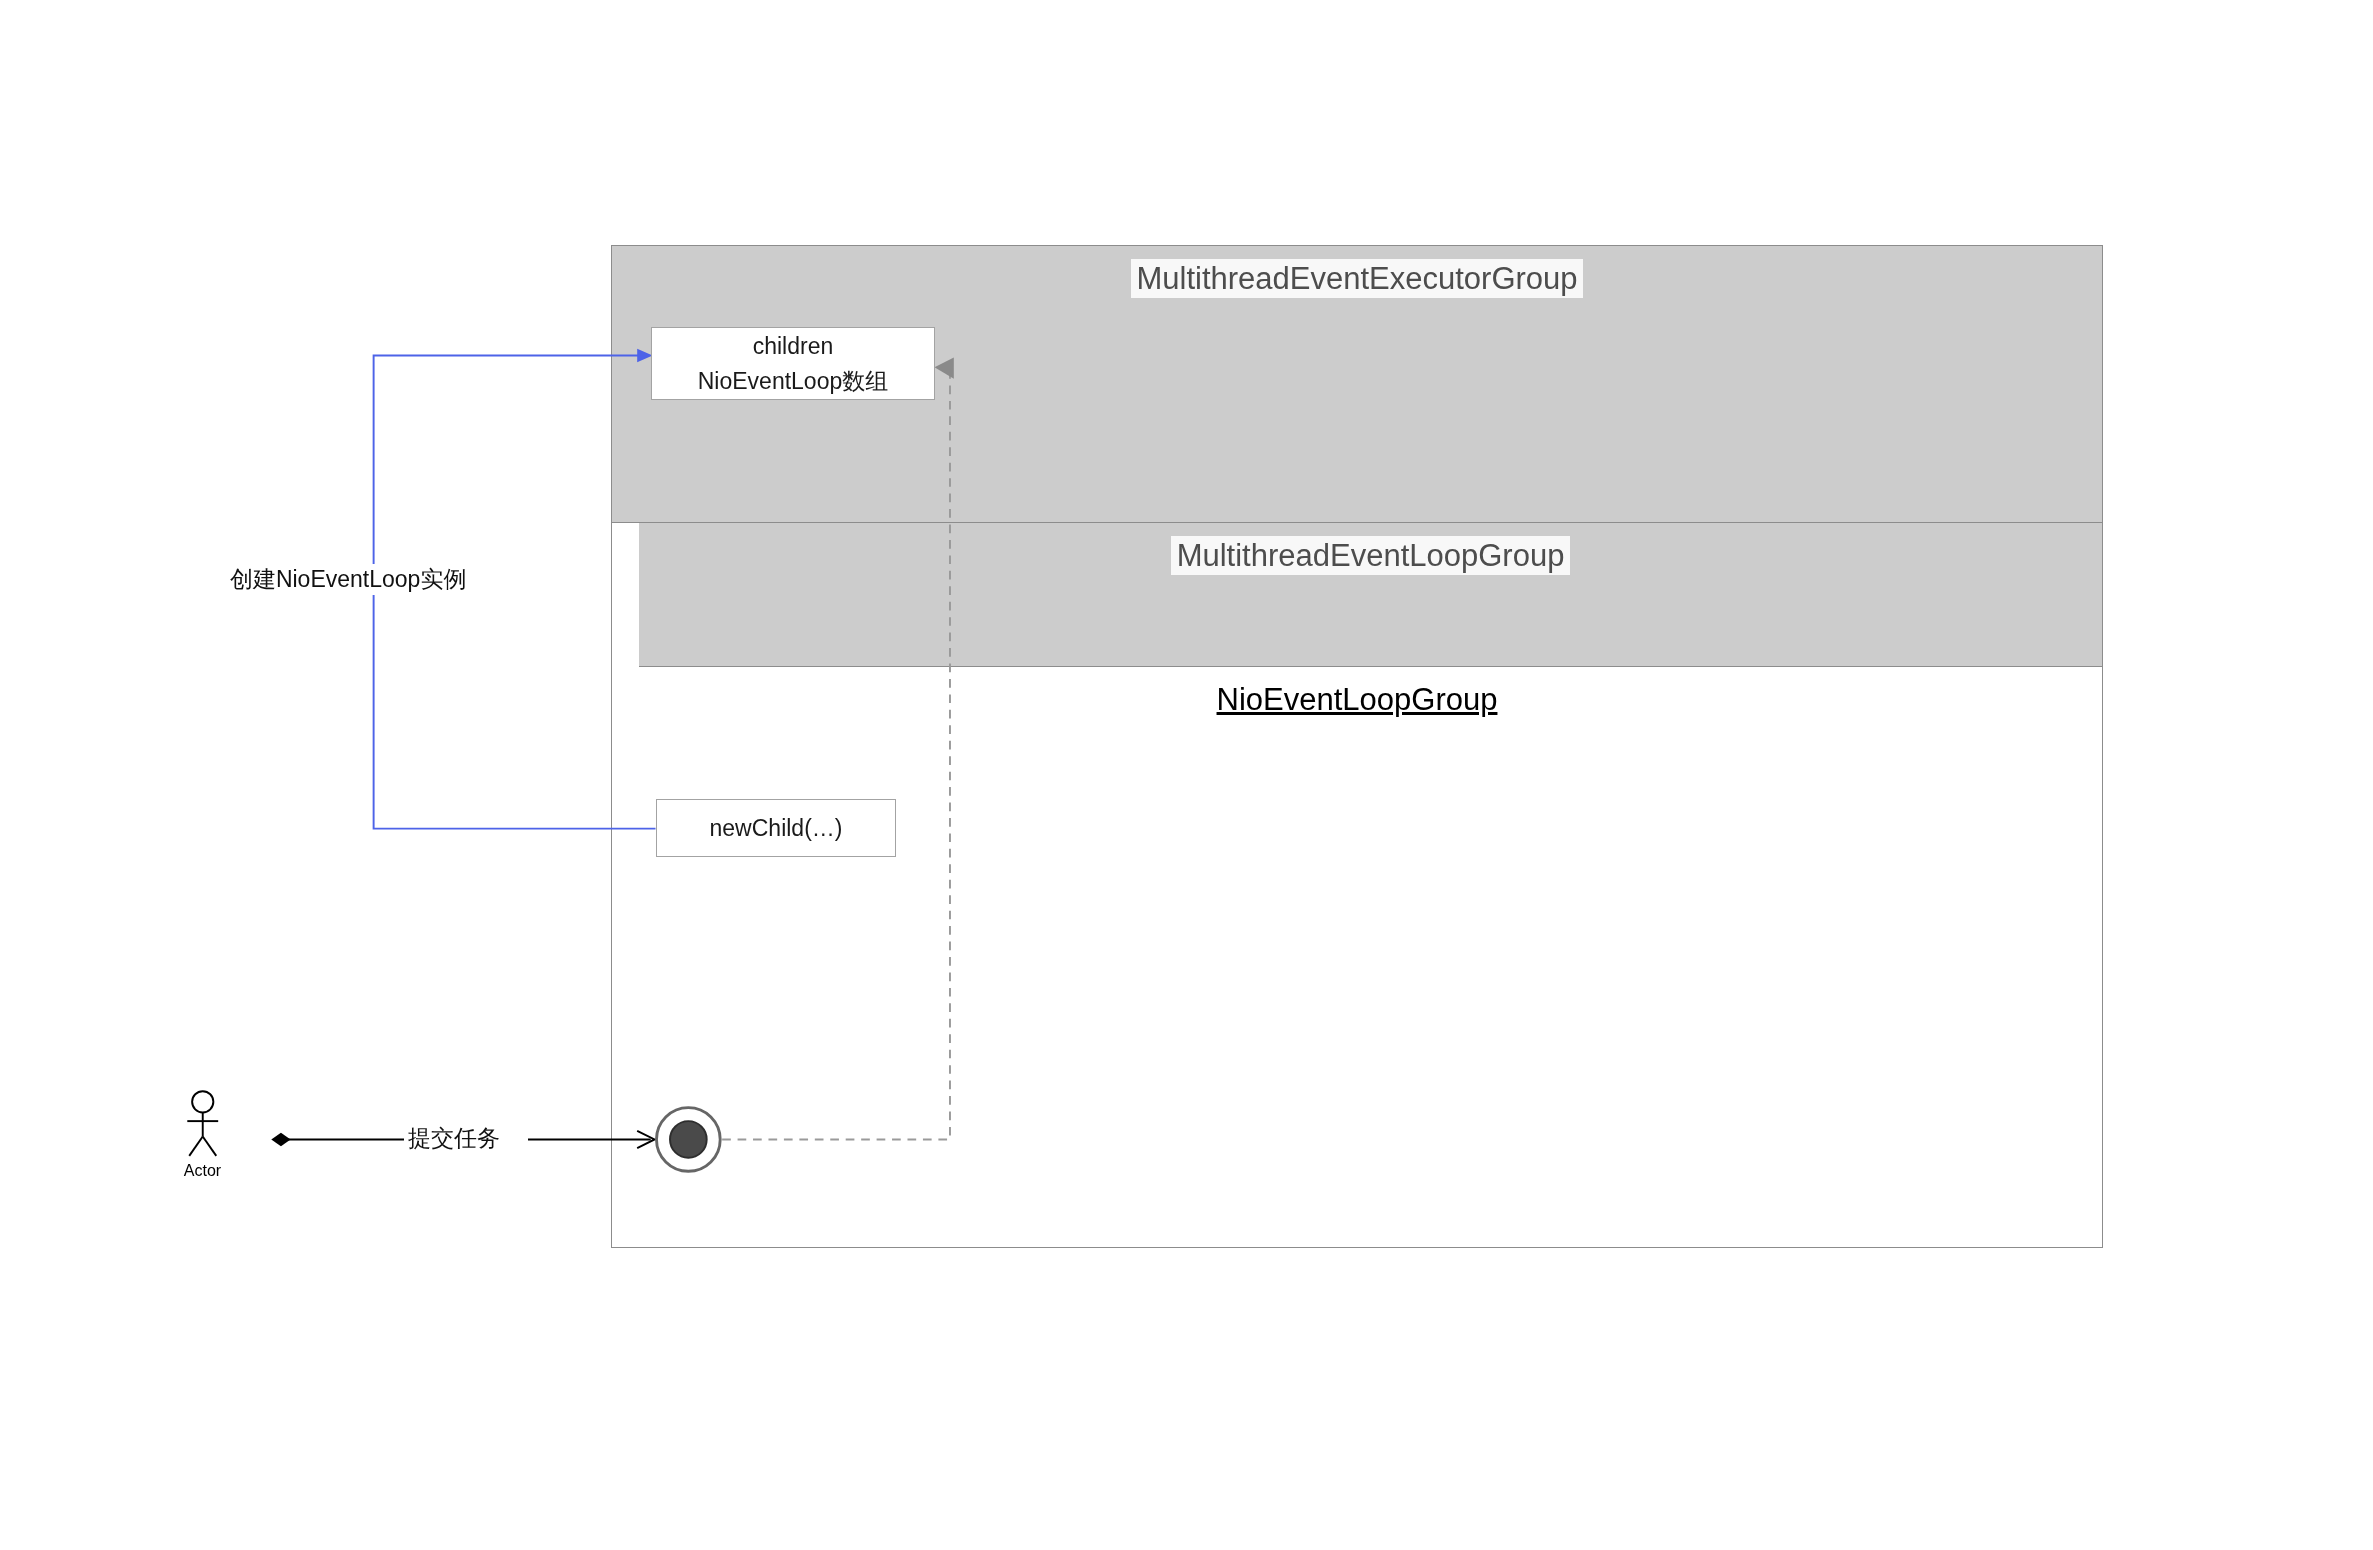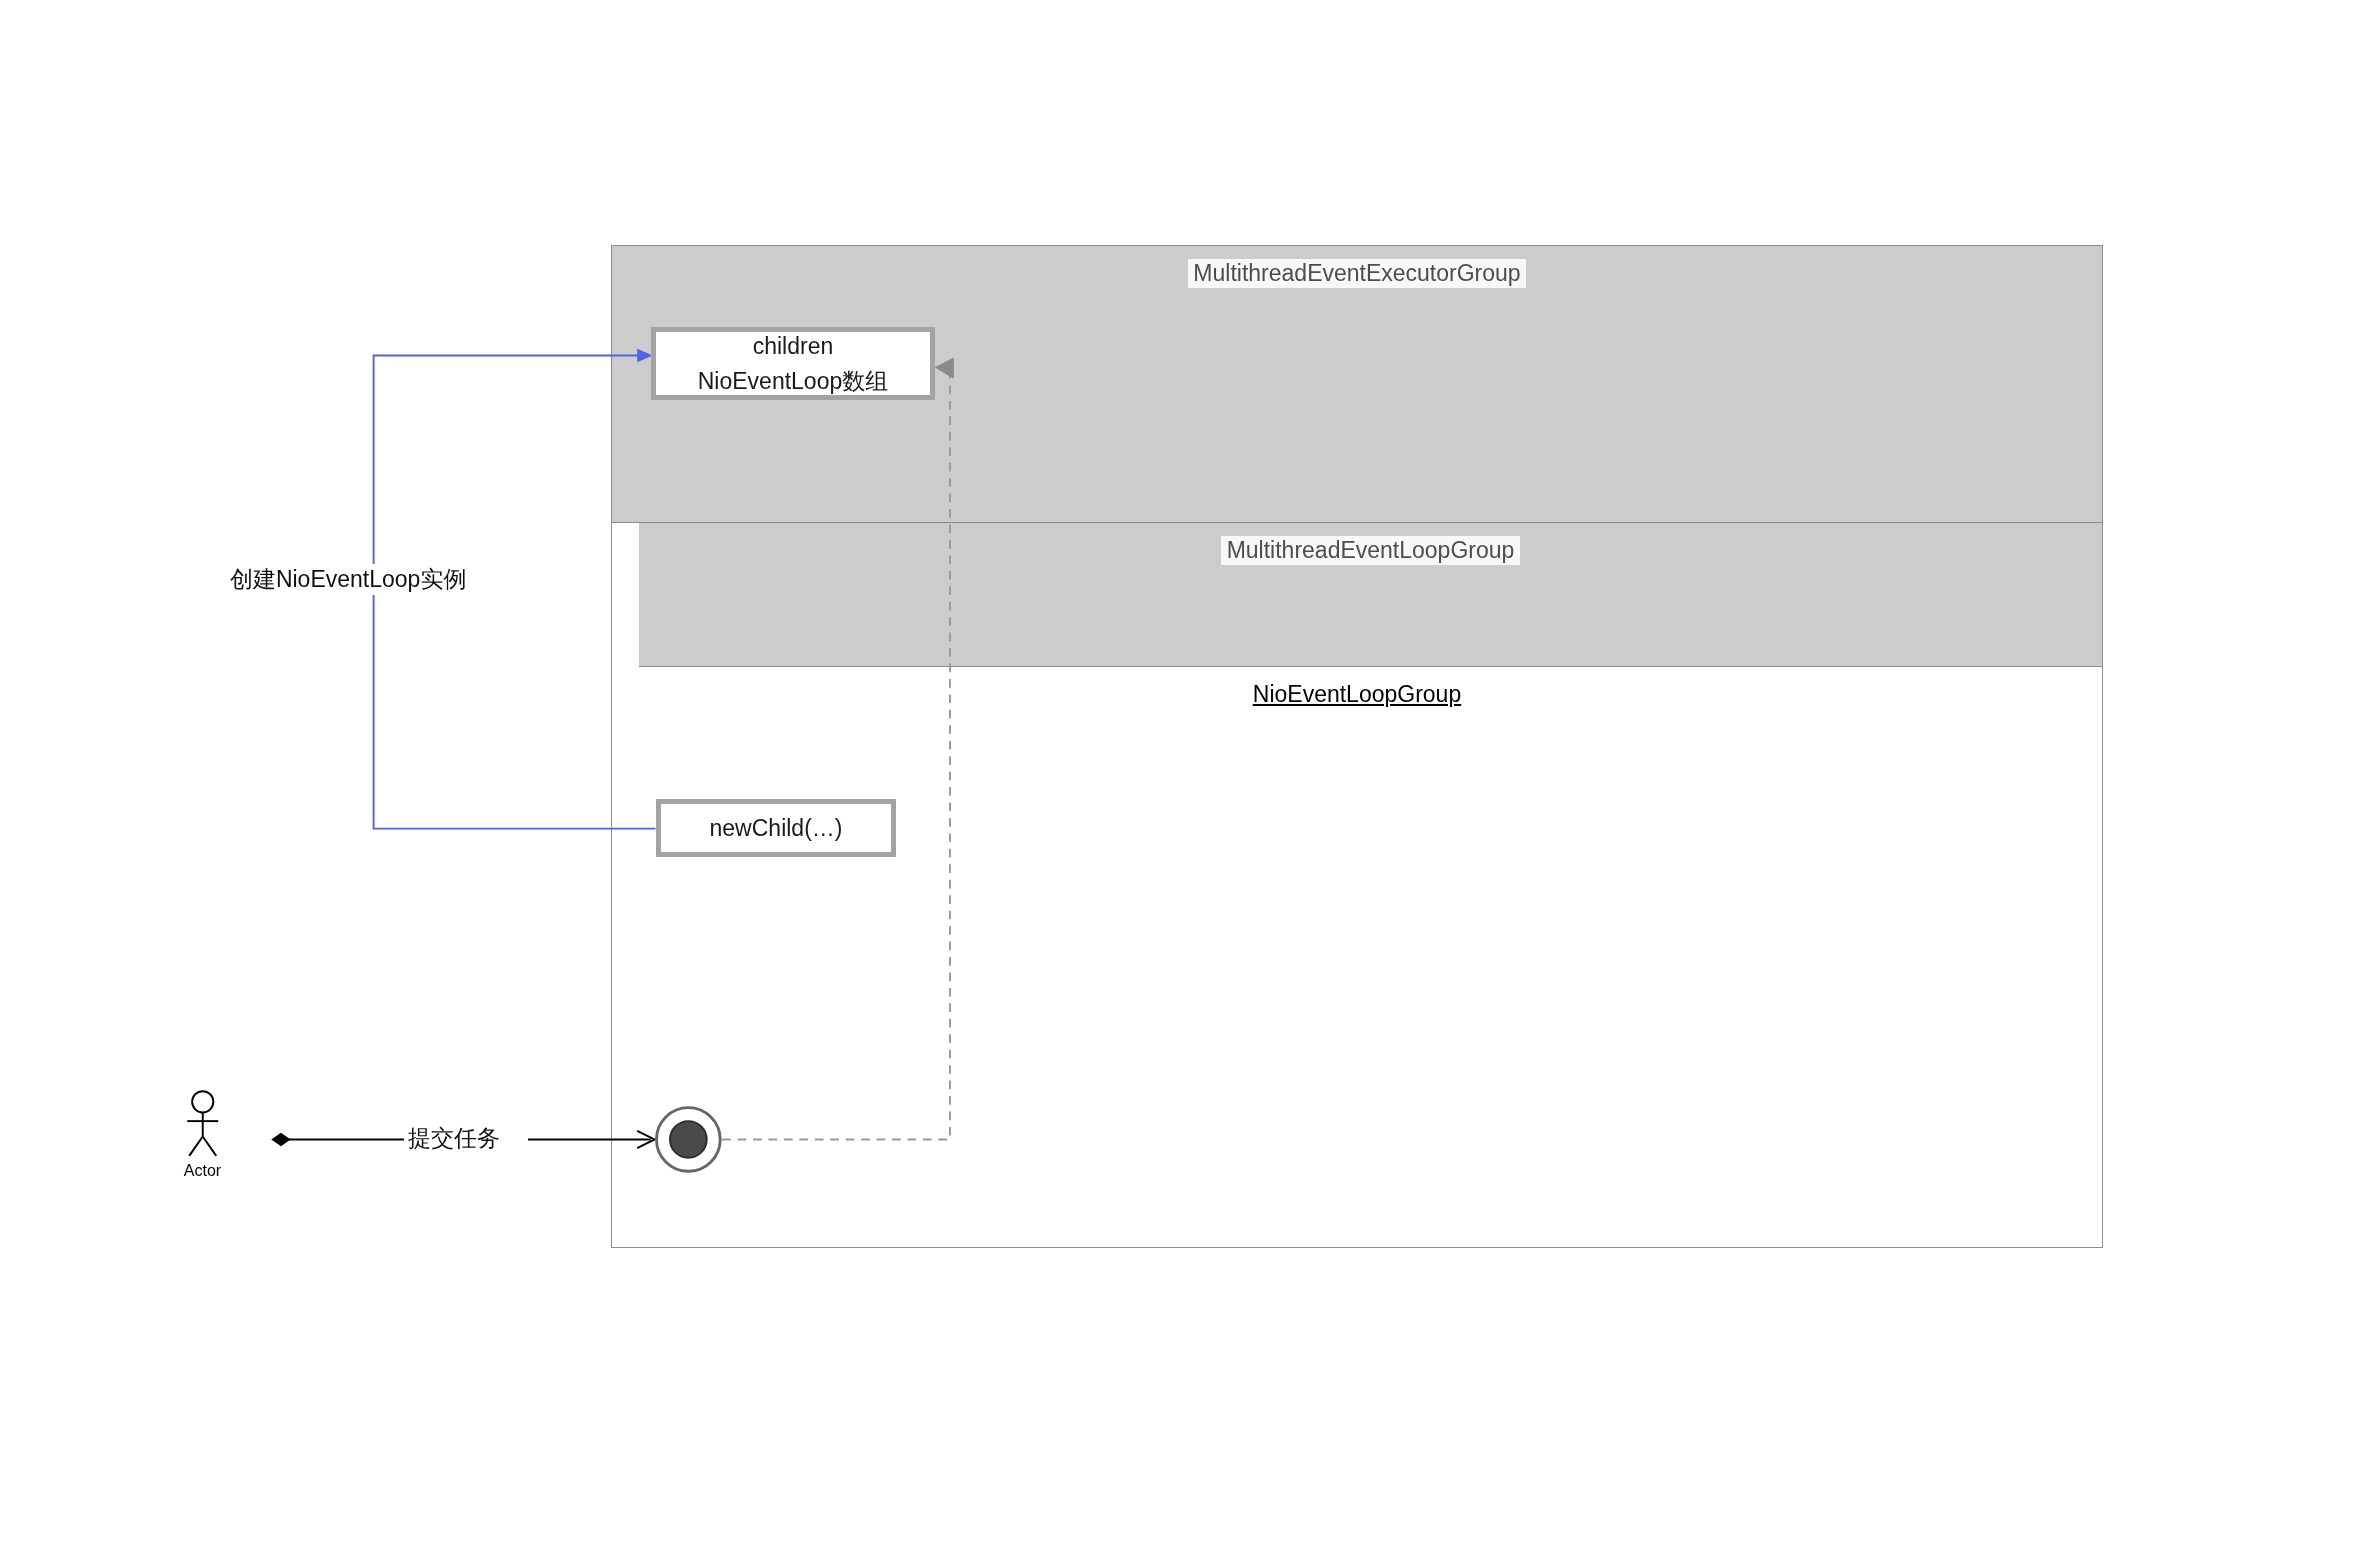--- a/index.html
+++ b/index.html
@@ -34,38 +34,38 @@
   .section.gray {
     background: #cccccc;
     border-bottom: 1px solid #8c8c8c;
   }
   .section.white { background: #ffffff; flex: 1; }
   .sec-1 { height: 277px; }
   .sec-2 { height: 144px; margin-left: 27px; }
   .section-title {
     display: inline-block;
     margin-top: 12.6px;
-    font-size: 23px;
+    font-size: 31px;
     color: #4d4d4d;
     background: rgba(255,255,255,0.85);
     padding: 1px 5.8px;
     line-height: 1.2;
   }
   .section.white .section-title {
     color: #000000;
     background: transparent;
     font-weight: 500;
     text-decoration: underline;
   }
   
   .node-box {
     position: absolute;
     box-sizing: border-box;
     background: #ffffff;
-    border: 5px solid #a3a3a3;
+    border: 1px solid #a3a3a3;
     display: flex;
     flex-direction: column;
     align-items: center;
     justify-content: center;
     font-size: 23px;
     color: #1a1a1a;
     line-height: 35px;
     text-align: center;
   }
   #children-box { left: 651px; top: 327px; width: 284px; height: 73px; }

